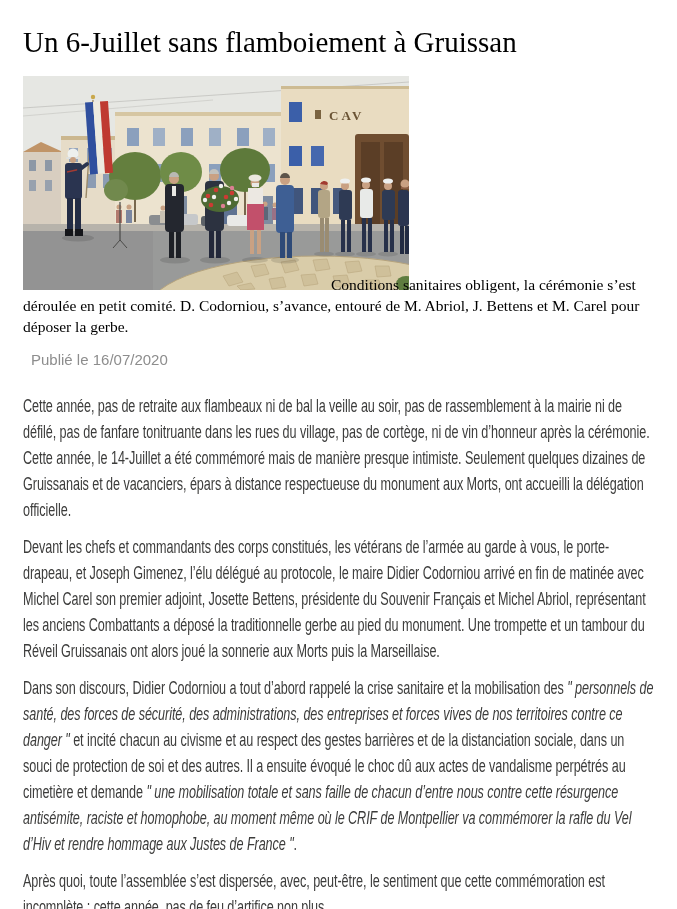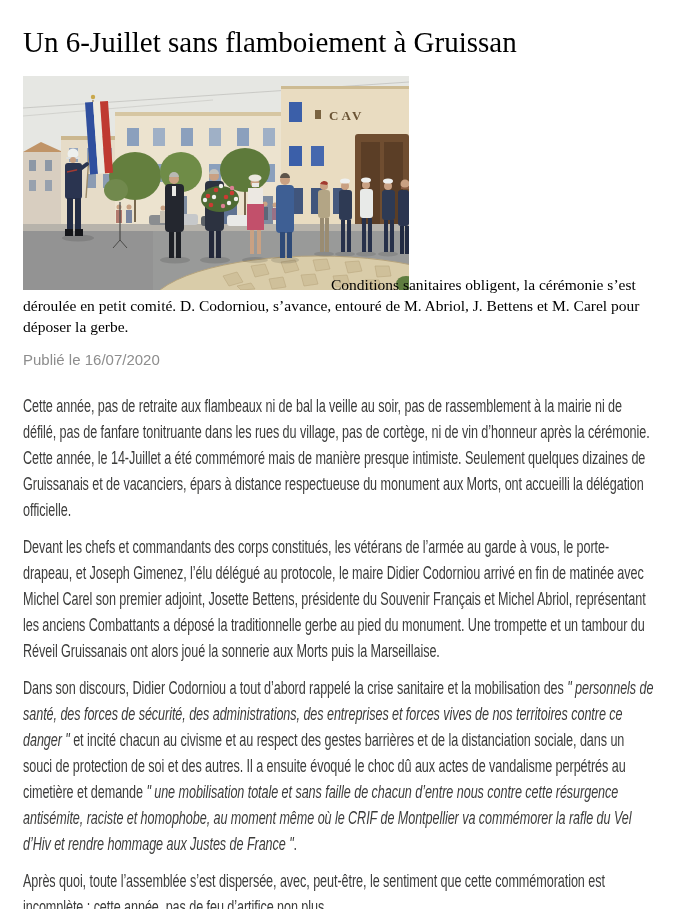--- a/index.html
+++ b/index.html
@@ -31,21 +31,21 @@
   .photo-wrap {
     display: inline-block;
     width: 307px;
     height: 214px;
     vertical-align: baseline;
     margin-right: 1px;
     border-radius: 27px;
   }
   .photo-wrap svg { display: block; }
   .published {
-    margin: 14px 0 24px 0;
+    margin: 14px 0 24px 8px;
     font-family: "Liberation Sans", sans-serif;
     font-size: 15px;
     line-height: 18px;
     color: #8d8d8d;
   }
   .article-text {
     width: 631px;
     overflow: hidden;
   }
   .article-text p {

